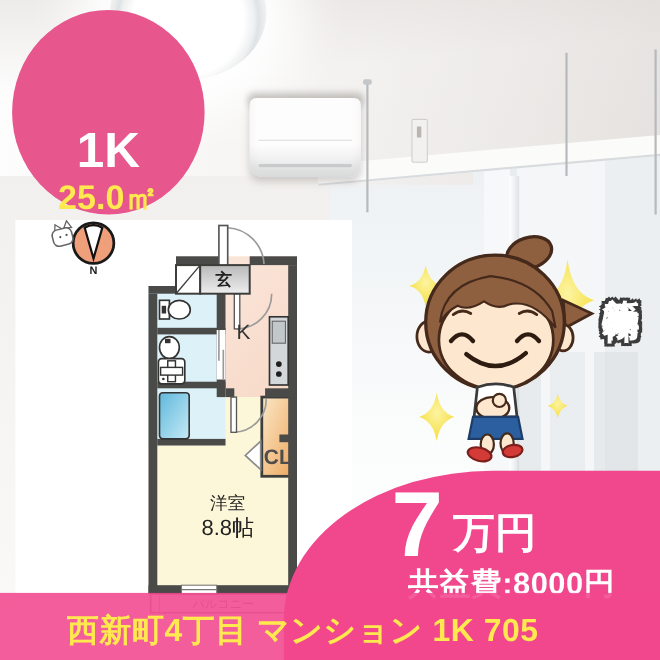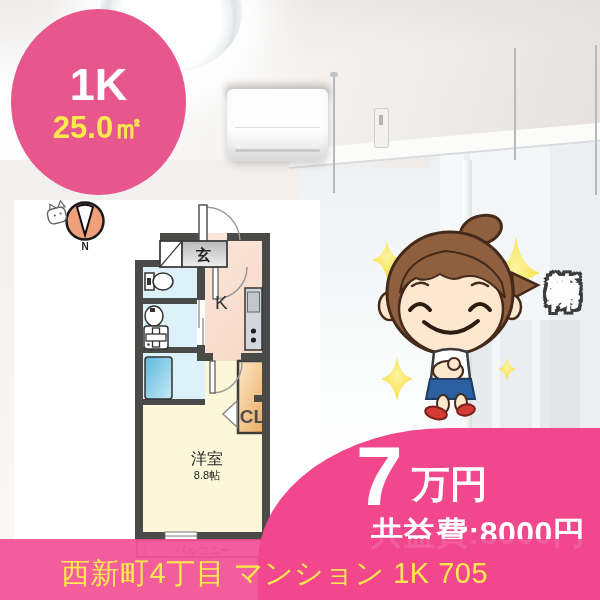--- a/index.html
+++ b/index.html
@@ -53,23 +53,23 @@
   
   .vbanner{left:547px;top:243px;writing-mode:vertical-rl;text-orientation:upright;
     font-size:34px;font-weight:bold;color:#ffffff;letter-spacing:3px;line-height:1;
     text-shadow:-3px -3px 0 #3c3c3c,3px -3px 0 #3c3c3c,-3px 3px 0 #3c3c3c,3px 3px 0 #3c3c3c,
                 0 -3px 0 #3c3c3c,0 3px 0 #3c3c3c,-3px 0 0 #3c3c3c,3px 0 0 #3c3c3c;}
   
   .blob{left:258px;top:428px;width:342px;height:172px;border-top-left-radius:190px 135px;}
   .price-row{left:356px;top:438px;display:flex;align-items:flex-end;color:#fff;font-weight:bold;}
   .price-num{font-size:84px;line-height:.92;}
   .price-unit{font-size:38px;margin-left:9px;margin-bottom:5px;}
-  .price-fee{left:371px;top:512px;font-size:32px;font-weight:bold;color:#fff;letter-spacing:.5px;}
+  .price-fee{left:371px;top:512px;font-size:28px;font-weight:bold;color:#fff;letter-spacing:.5px;}
   .strip{left:0;top:539px;width:600px;height:61px;}
-  .footer-title{left:61px;top:554px;font-size:29px;font-weight:normal;letter-spacing:.5px;}
+  .footer-title{left:61px;top:554px;font-size:29px;font-weight:bold;letter-spacing:.5px;}
 </style>
 </head>
 <body>
 
 <div class="stage">
 
   <div class="abs photo"></div>
   <div class="abs ceiling-shade"></div>
   <div class="abs ceiling-light"></div>
   <div class="abs wall-left"></div>
@@ -82,21 +82,21 @@
   <div class="abs ac-unit">
     <div class="ac-line"></div>
     <div class="ac-vent"></div>
   </div>
   <div class="abs rod" style="left:333px;top:75px;height:118px;"></div>
   <div class="abs rod-mount" style="left:330px;top:72px;"></div>
   <div class="abs rod" style="left:514px;top:48px;height:112px;"></div>
   <div class="abs rod" style="left:595px;top:45px;height:150px;"></div>
   <div class="abs outlet"></div>
 
-  <div class="abs badge" style="background: rgb(231, 86, 141);">
+  <div class="abs badge" style="background: rgb(231, 86, 141); justify-content: flex-end;">
     <div class="l1">1K</div>
     <div class="l3 yellow-txt" style="color: rgb(255, 233, 79);">25.0㎡</div>
   </div>
 
   <div class="abs plan">
     <svg width="306" height="360" viewBox="0 0 306 360">
       <defs>
         <linearGradient id="gGen" x1="0" y1="0" x2="0" y2="1">
           <stop offset="0" stop-color="#b9b9b9"></stop>
             <stop offset="1" stop-color="#eeeeee"></stop>
@@ -220,21 +220,21 @@
         <circle cx="47" cy="14.5" r="1" fill="#555555"></circle>
       </g>
     </svg>
 
     
     <div class="plan-label" style="left:62px;top:41px;width:18px;text-align:center;font-size:10px;font-weight:bold;">N</div>
     <div class="plan-label" style="left:182px;top:46px;font-size:15px;font-weight:bold;">玄</div>
     <div class="plan-label" style="left:201px;top:92px;font-size:19px;color:#333;">K</div>
     <div class="plan-label" style="left:224px;top:206px;width:29px;text-align:center;font-size:19px;font-weight:bold;color:#4d4d4d;">CL</div>
     <div class="plan-label" style="left:130px;top:250px;width:126px;text-align:center;font-size:16px;">洋室</div>
-    <div class="plan-label" style="left:130px;top:269px;width:126px;text-align:center;font-size:11px;">8.8帖</div>
+    <div class="plan-label" style="left:130px;top:269px;width:126px;text-align:center;font-size:20px;">8.8帖</div>
     <div class="plan-label" style="left:123px;top:344px;width:132px;text-align:center;font-size:11px;color:#8a8a8a;">バルコニー</div>
   </div>
 
   <div class="abs mascot">
     <svg width="182" height="228" viewBox="0 0 182 228">
       <defs>
         <radialGradient id="gSpark" cx="50%" cy="42%" r="60%">
           <stop offset="0" stop-color="#fdf4a2"></stop>
             <stop offset="1" stop-color="#f4dd3b"></stop>
         </radialGradient>

